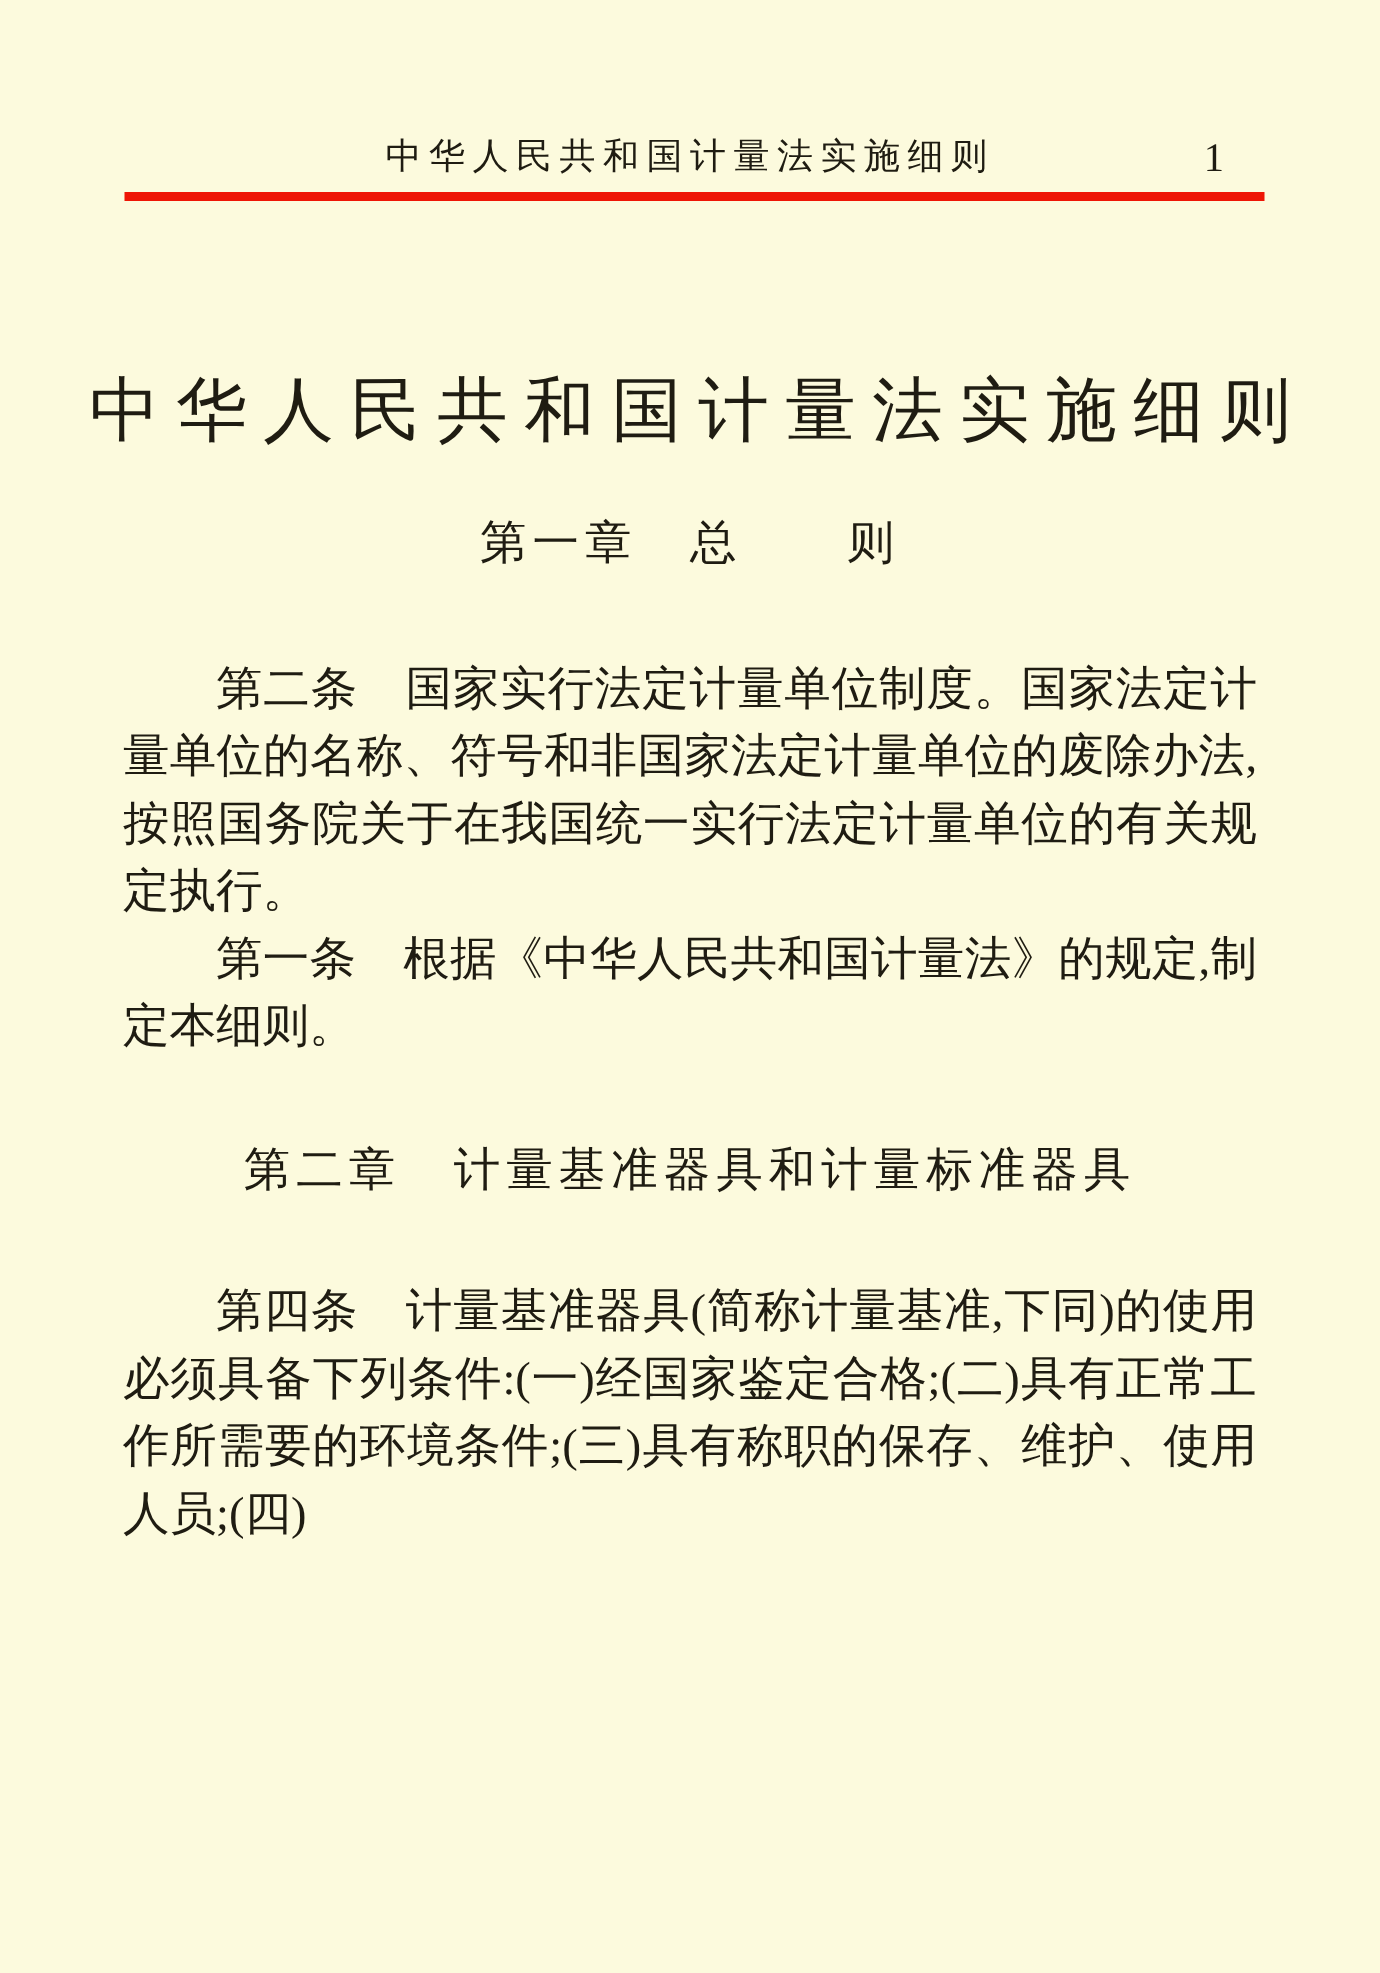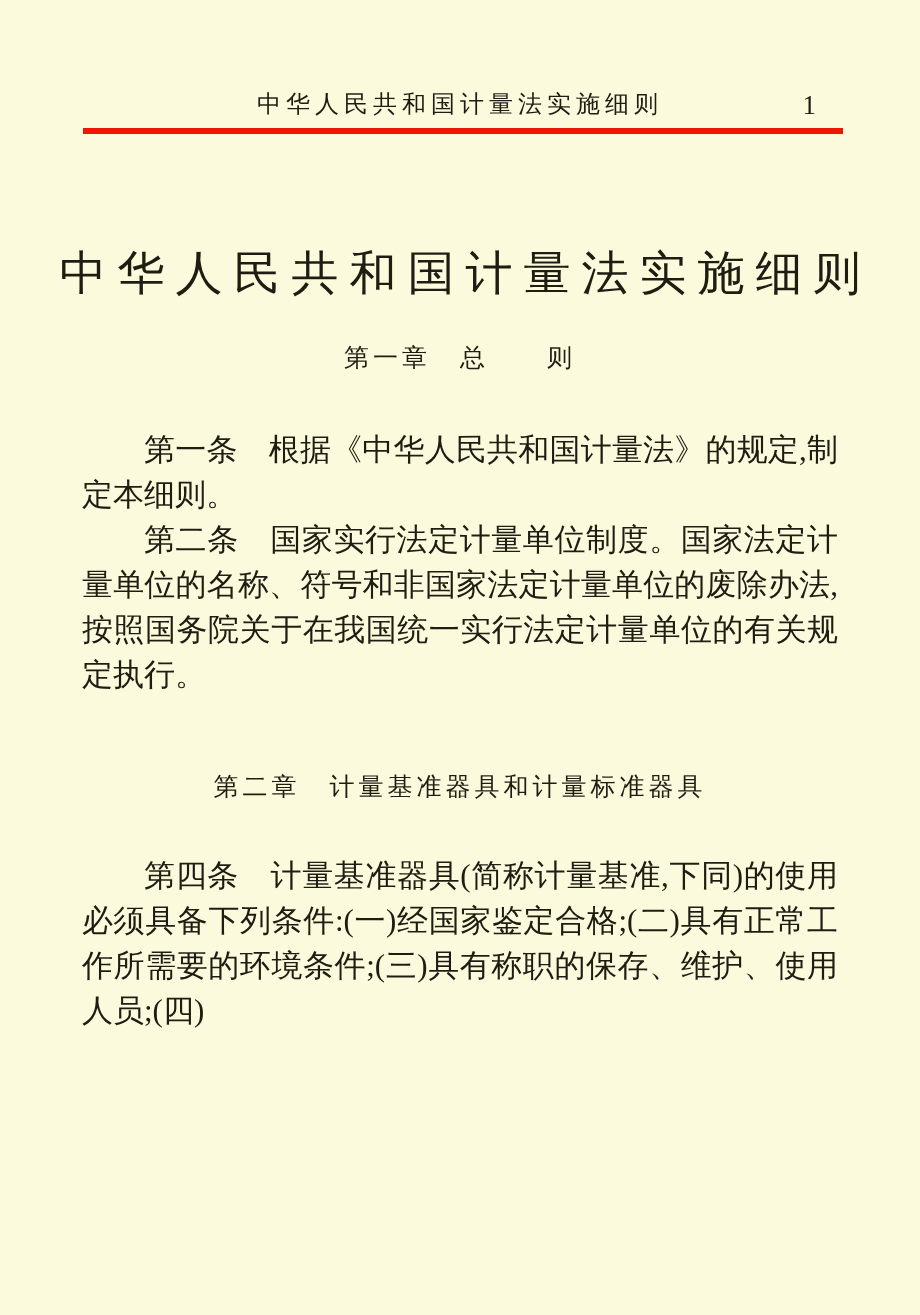--- a/index.html
+++ b/index.html
@@ -63,28 +63,28 @@
     text-indent:48px;
     font-size:30px;
     line-height:46px;
     text-align:justify;
     text-align-last:left;
   }
 
   
   .chapter{
     text-align:center;
-    font-size:25px;
+    font-size:31px;
     font-weight:normal;
     letter-spacing:4px;
     white-space:nowrap;
   }
   .chapter-1 .chapter{margin-top:36px;}
   .chapter-1 .articles{margin-top:53px;}
-  .chapter-2 .chapter{margin-top:73px;}
+  .chapter-2 .chapter{margin-top:53px;}
   .chapter-2 .articles{margin-top:50px;}
 
   
   .art{
     margin:0 82px;
     font-size:31px;
     line-height:45px;
     text-indent:2em;
     text-align:justify;
     text-align-last:left;
@@ -102,22 +102,22 @@
   </header>
 
   <div class="rule"></div>
 
   <h1 class="doc-title">中华人民共和国计量法实施细则</h1>
 
 
   <section class="chapter-1">
     <h2 class="chapter">第一章　总　　则</h2>
     <div class="articles">
+      <p class="art">第二条　国家实行法定计量单位制度。国家法定计量单位的名称、符号和非国家法定计量单位的废除办法,按照国务院关于在我国统一实行法定计量单位的有关规定执行。</p>
       <p class="art">第一条　根据《中华人民共和国计量法》的规定,制定本细则。</p>
-      <p class="art">第二条　国家实行法定计量单位制度。国家法定计量单位的名称、符号和非国家法定计量单位的废除办法,按照国务院关于在我国统一实行法定计量单位的有关规定执行。</p>
     </div>
   </section>
 
   <section class="chapter-2">
     <h2 class="chapter">第二章　计量基准器具和计量标准器具</h2>
     <div class="articles">
       <p class="art">第四条　计量基准器具(简称计量基准,下同)的使用必须具备下列条件:(一)经国家鉴定合格;(二)具有正常工作所需要的环境条件;(三)具有称职的保存、维护、使用人员;(四)</p>
     </div>
   </section>
 

